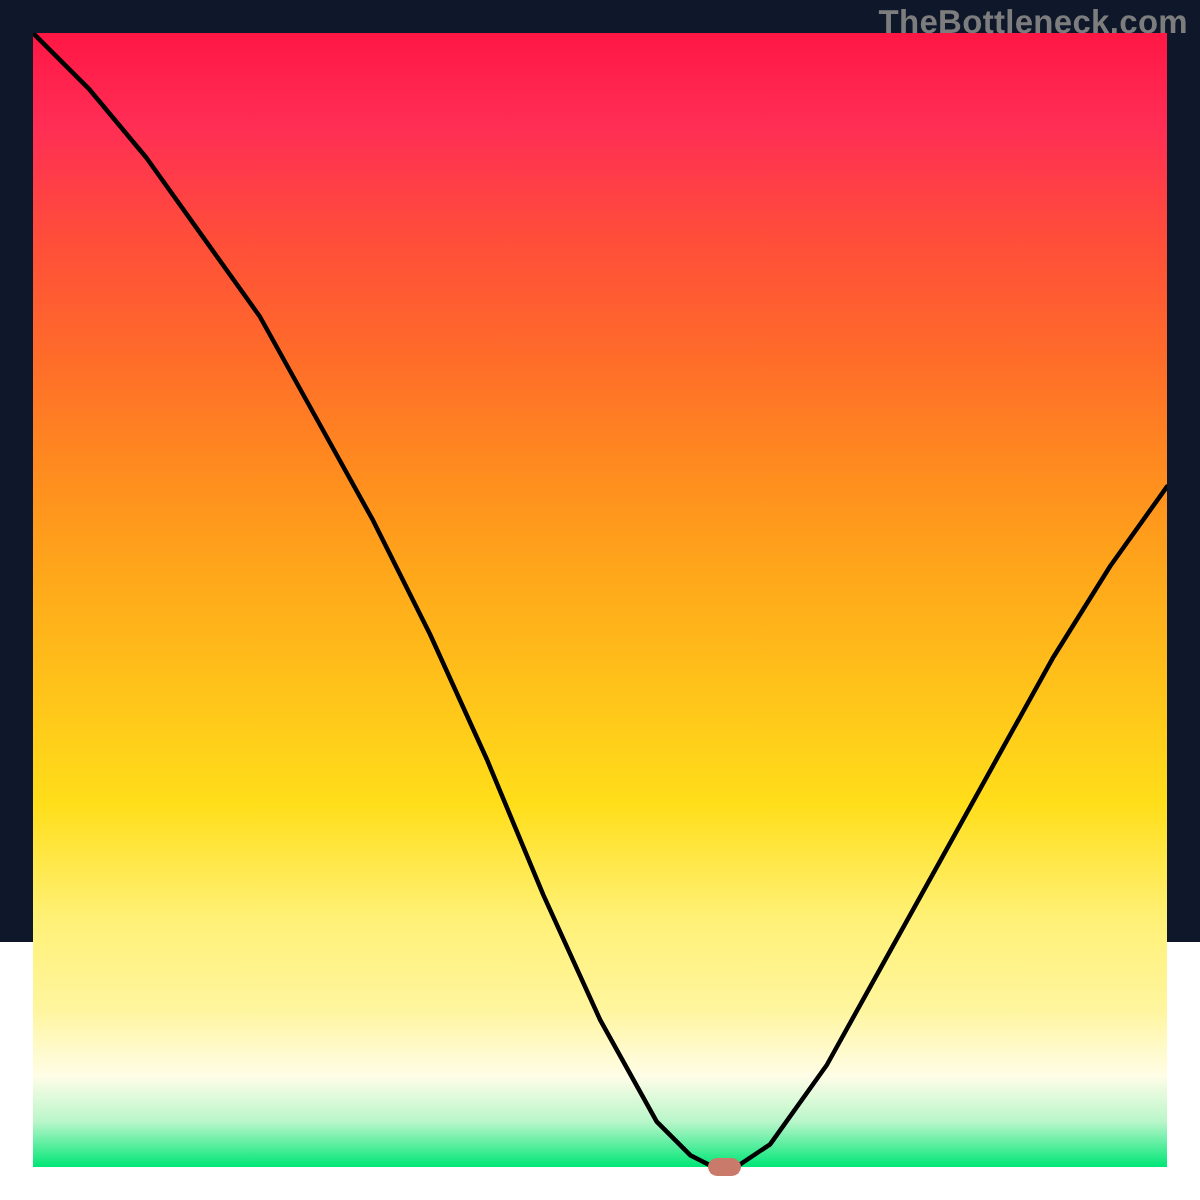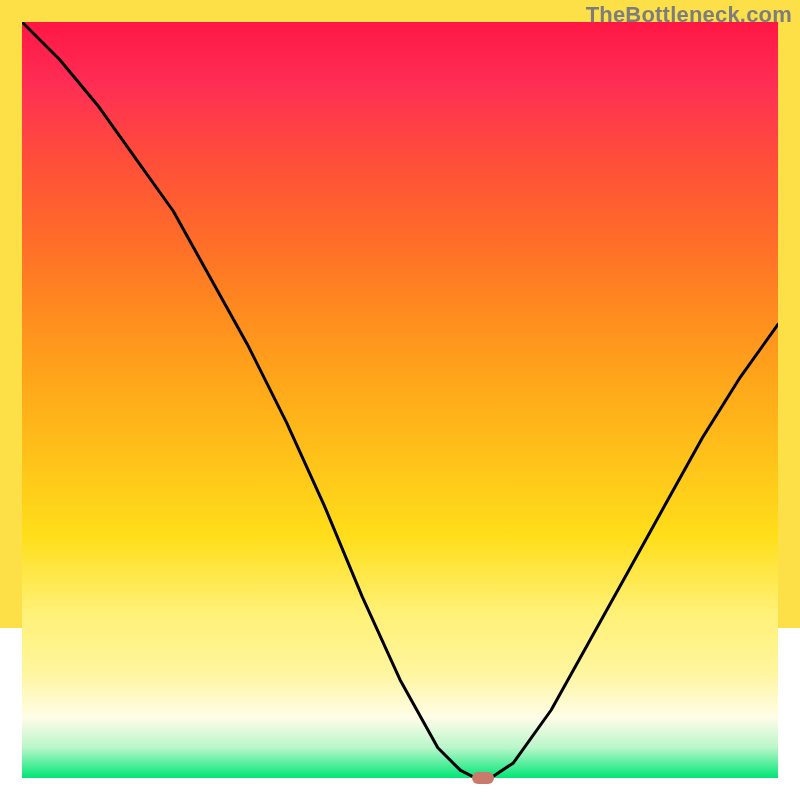--- a/index.html
+++ b/index.html
@@ -1,21 +1,21 @@
 <!DOCTYPE html>
 <html><head>
 <meta charset="utf-8">
 <style>
   * { margin: 0; padding: 0; box-sizing: border-box; }
   html, body { width: 800px; height: 800px; overflow: hidden; background: #fff; }
   .chart-wrap {
     position: relative;
     width: 800px;
     height: 628px;
-    background: #fde047;
+    background: #0f172a;
   }
   .plot-area {
     position: absolute;
     left: 22px;
     top: 22px;
     width: 756px;
     height: 756px;
     background: linear-gradient(to bottom,
       #ff1744 0%,
       #ff2d55 8%,

